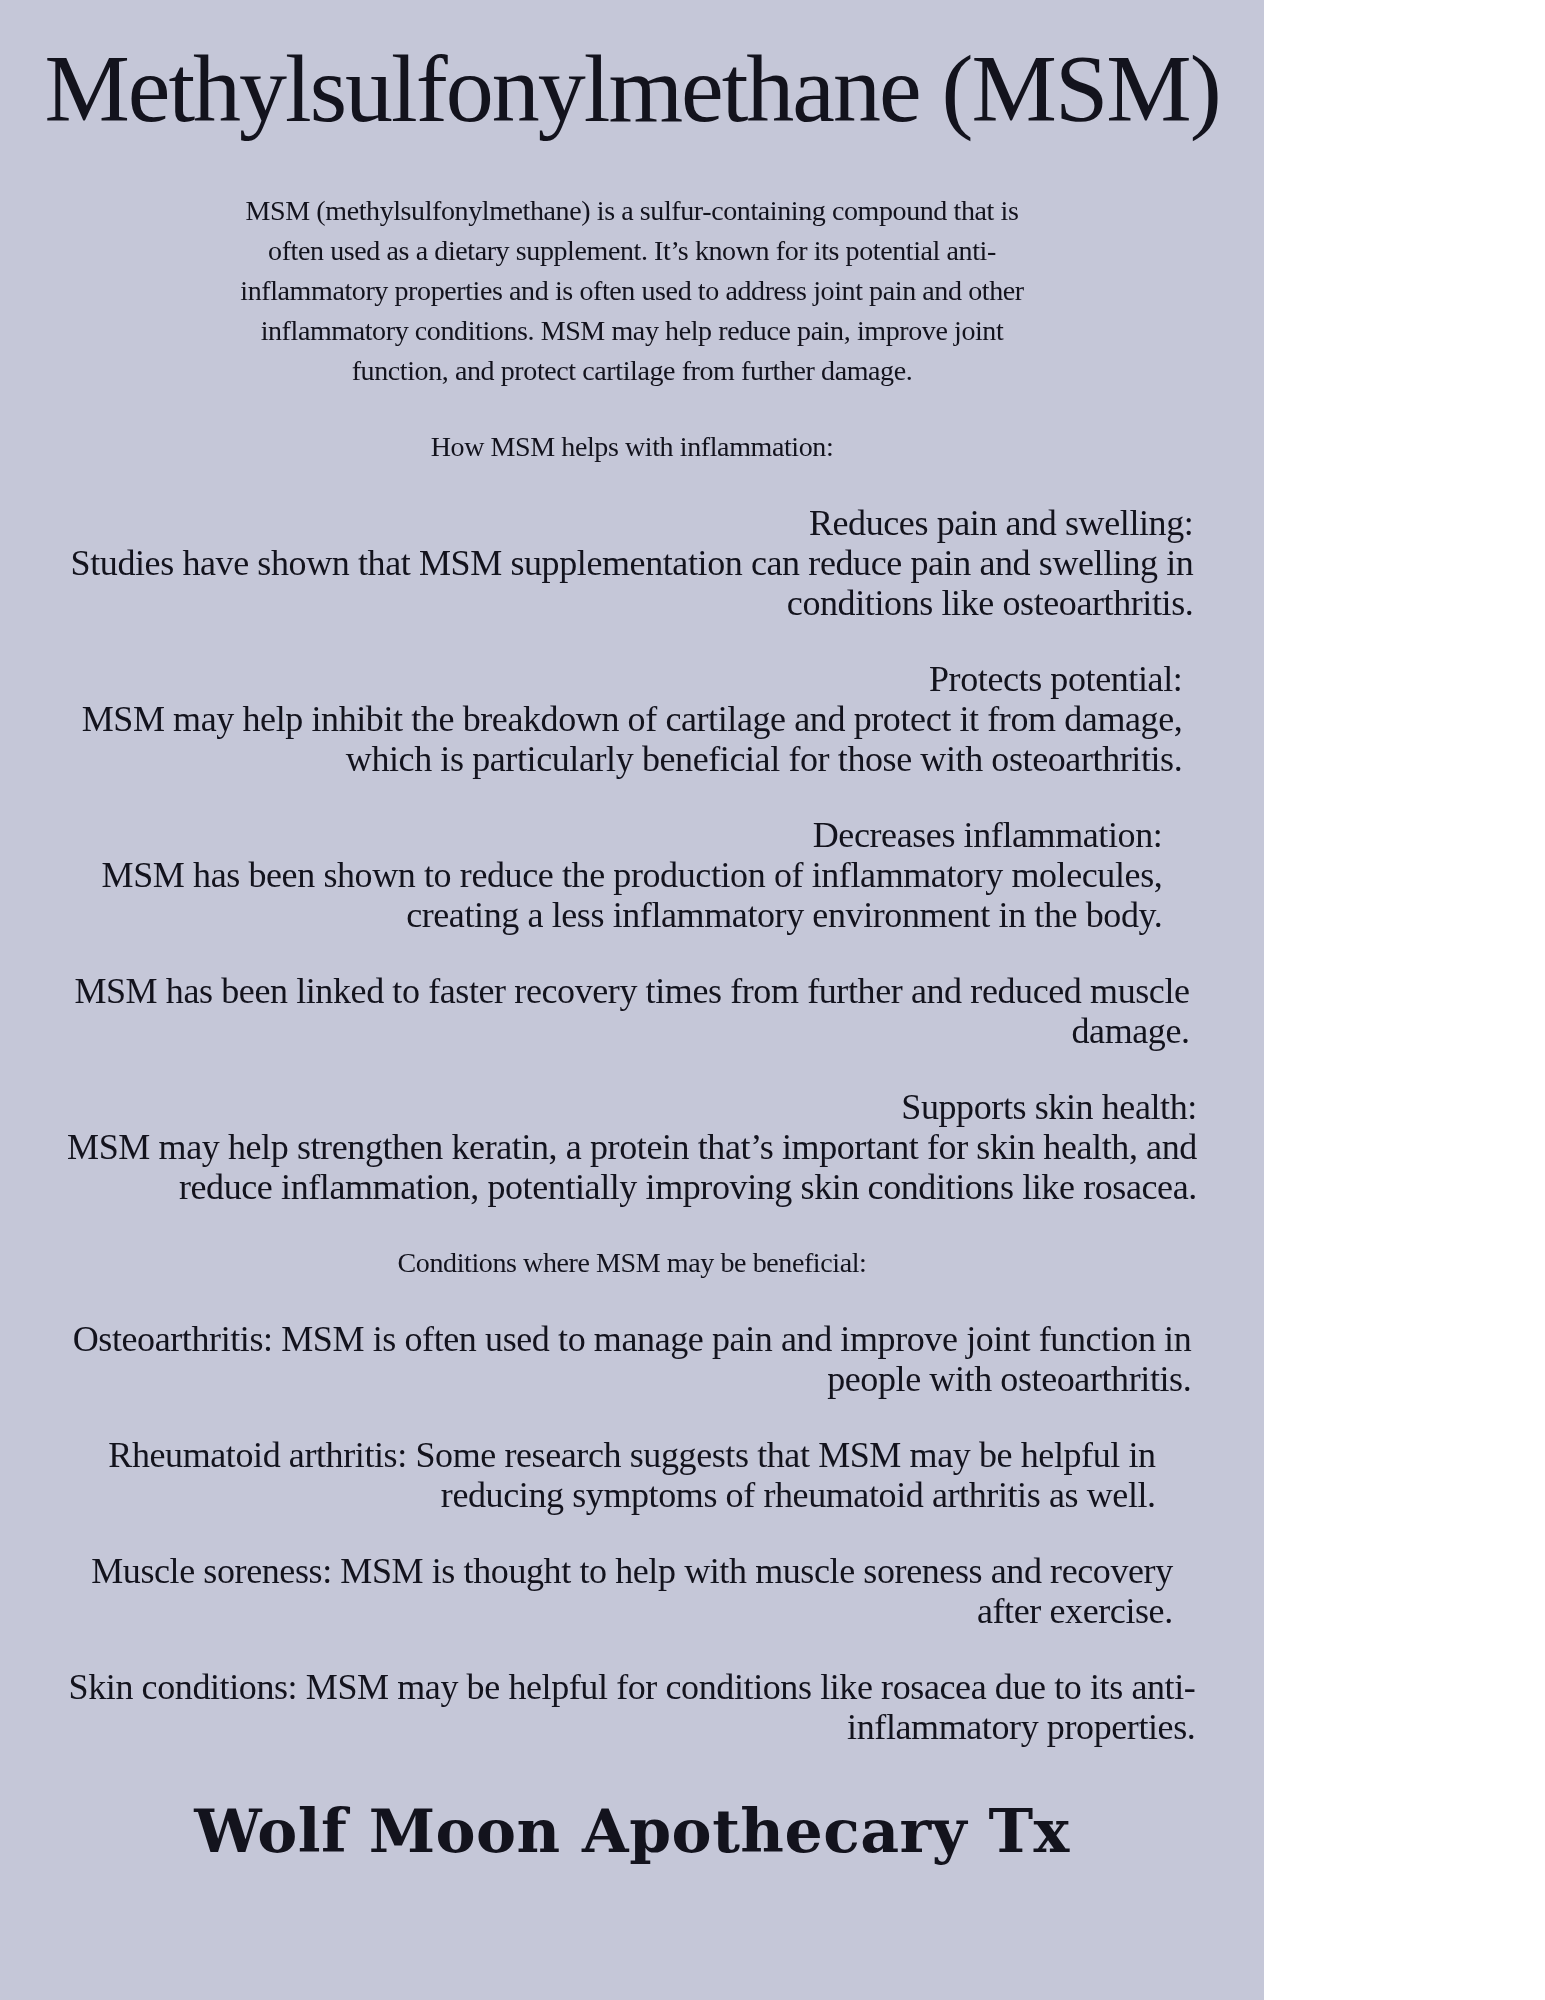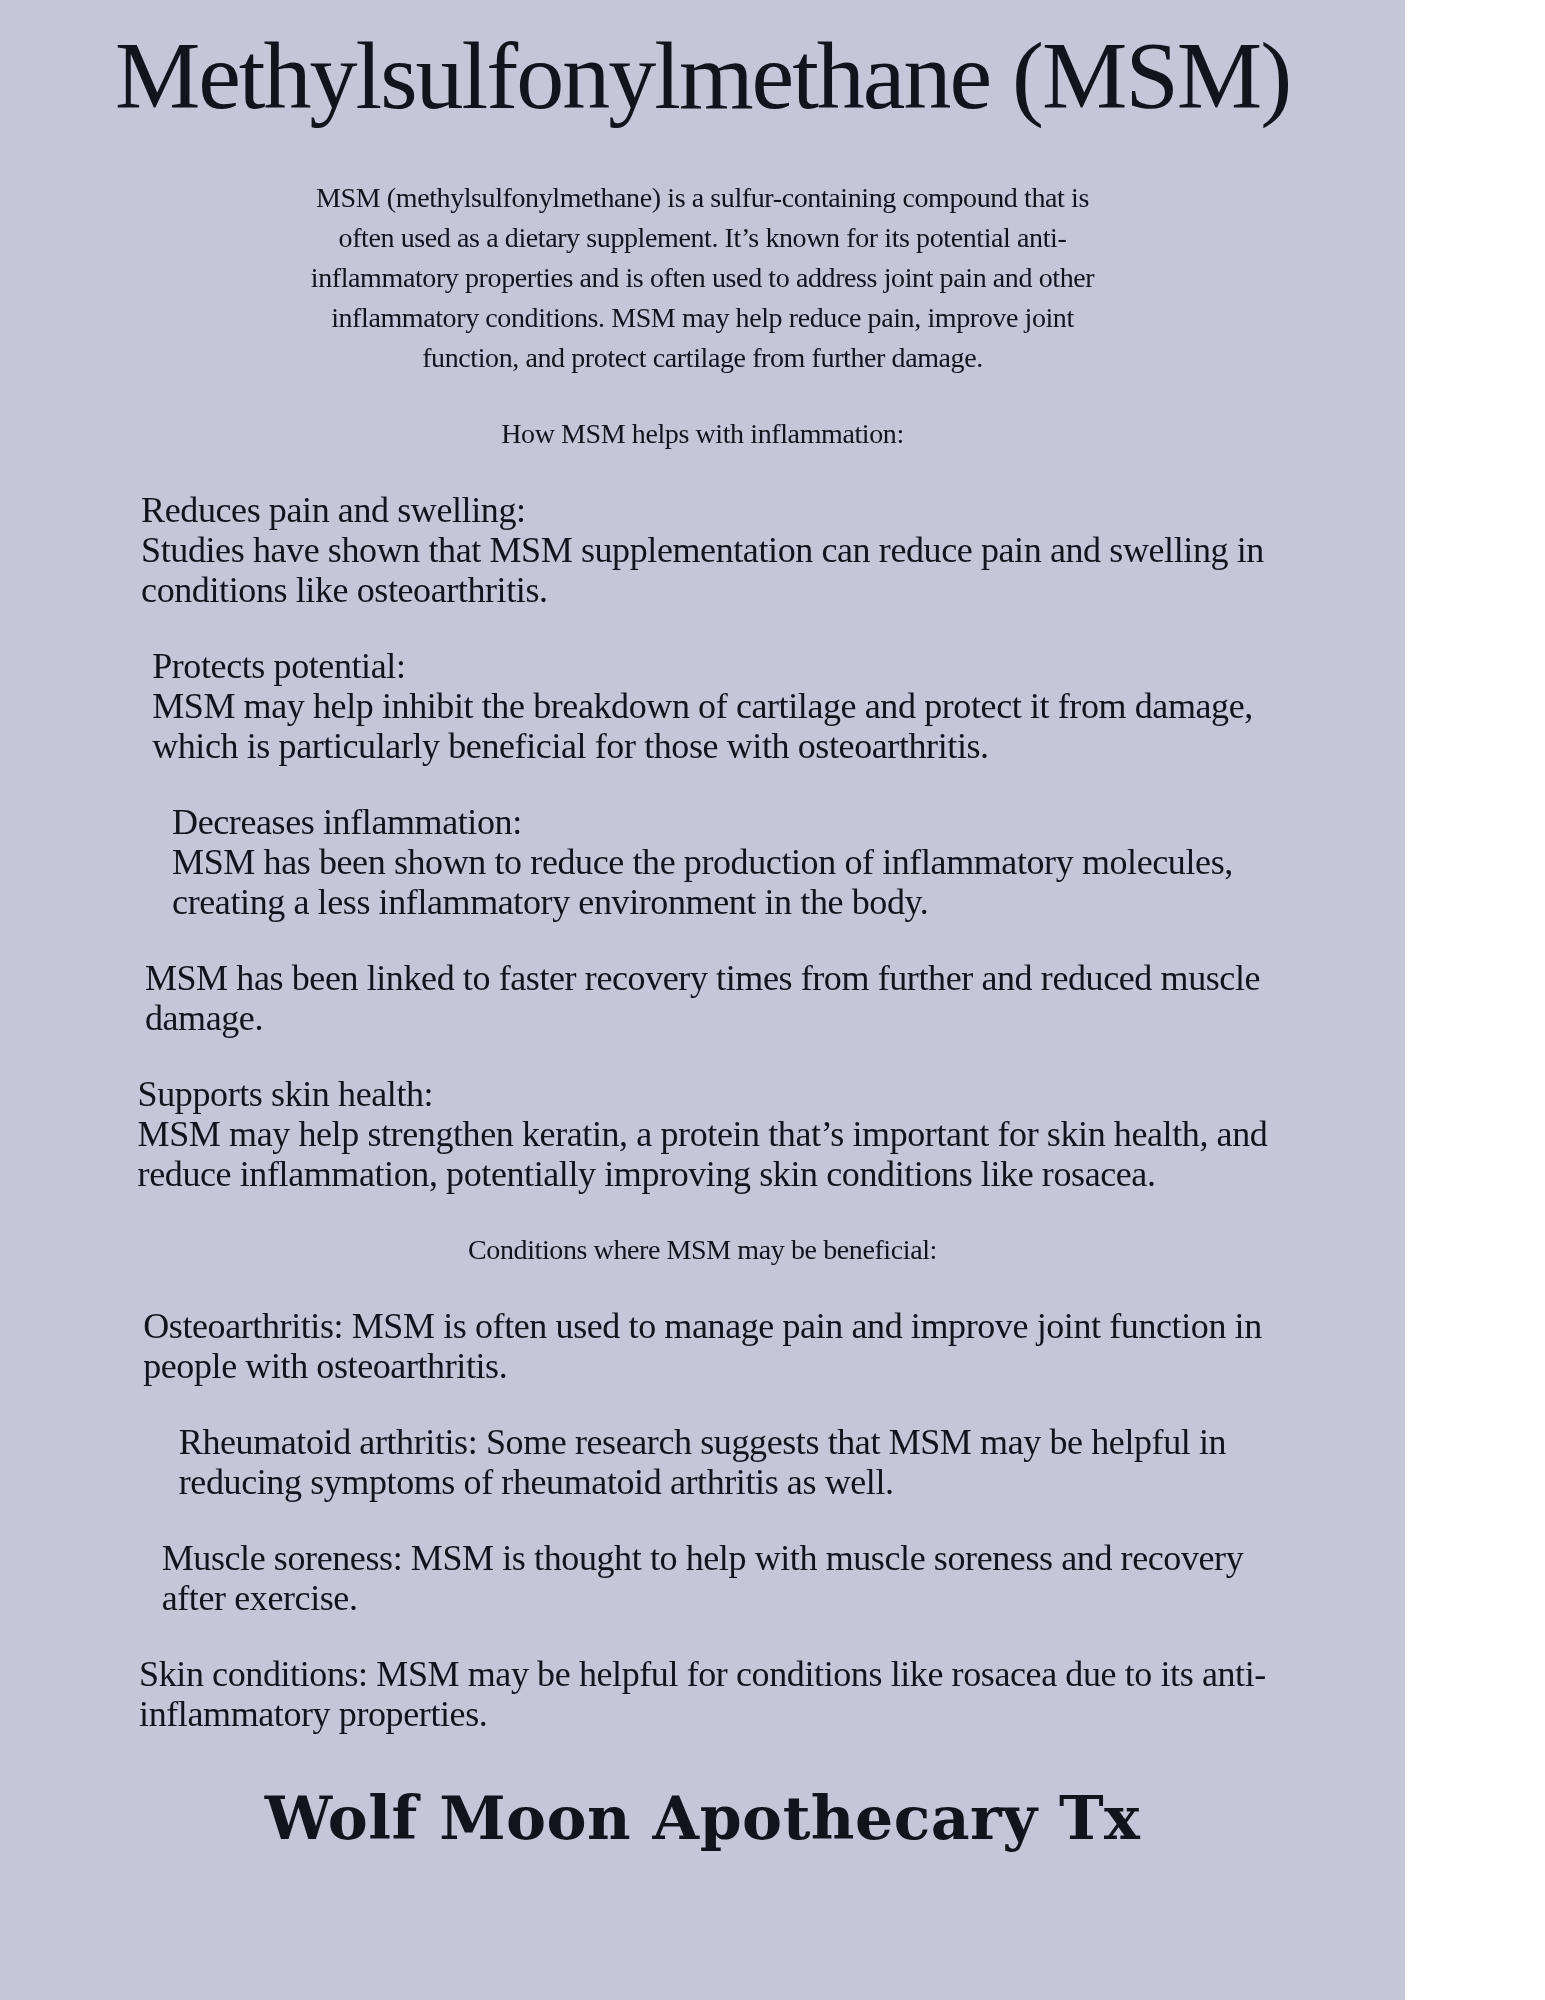--- a/index.html
+++ b/index.html
@@ -1,26 +1,26 @@
 <!DOCTYPE html>
 <html><head>
 <meta charset="utf-8">
 <style>
   html, body { margin: 0; padding: 0; }
   body { width: 1545px; }
 
   .page {
     position: relative;
-    width: 1405px;
+    width: 1264px;
     height: 2000px;
     background: #c5c7d8;
     color: #13131d;
     font-family: "Liberation Serif", serif;
     box-sizing: border-box;
-    padding: 24px 62px 0 62px;
+    padding: 37px 62px 0 62px;
     display: flex;
     flex-direction: column;
     align-items: center;
     gap: 36px;
     overflow: hidden;
   }
 
   .title {
     font-size: 96px;
     line-height: 1.08;
@@ -40,21 +40,21 @@
     white-space: pre-line;
   }
 
   .section-heading {  }
 
   .block .block-heading,
   .block .block-body {
     font-size: 36px;
     line-height: 40px;
     letter-spacing: -0.4px;
-    text-align: left;
+    text-align: right;
     white-space: pre-line;
   }
 
   .brand {
     margin-top: 12px;
     font-family: "DejaVu Serif", serif;
     font-weight: 700;
     font-size: 60px;
     line-height: 1.2;
     letter-spacing: 0.5px;

